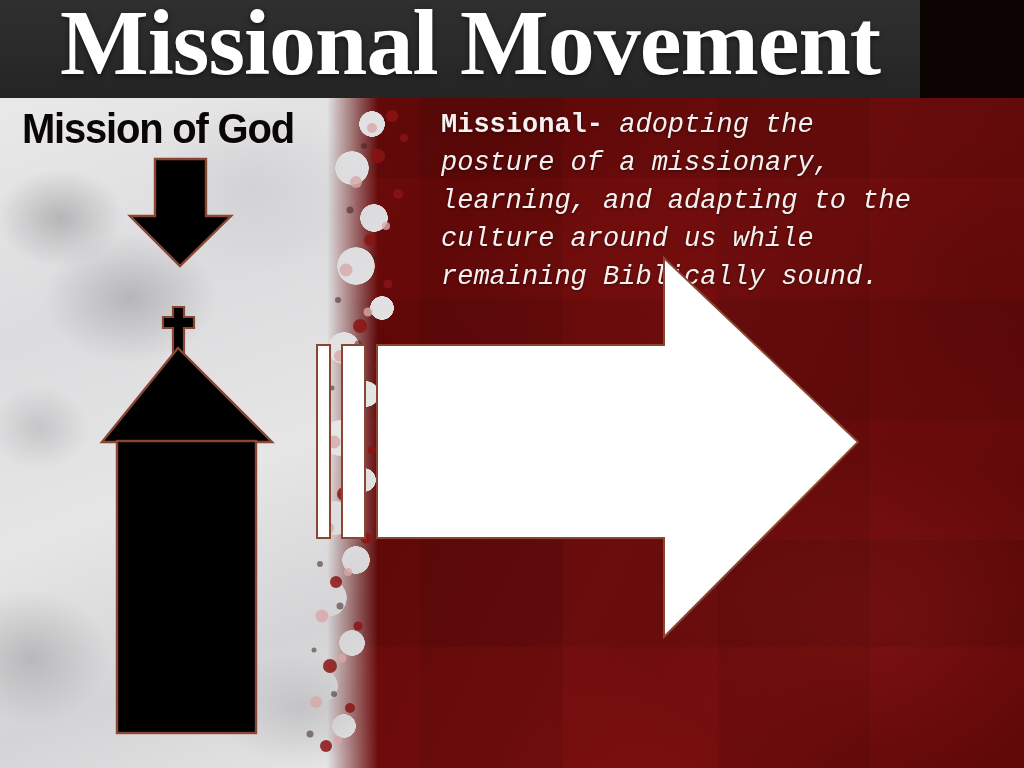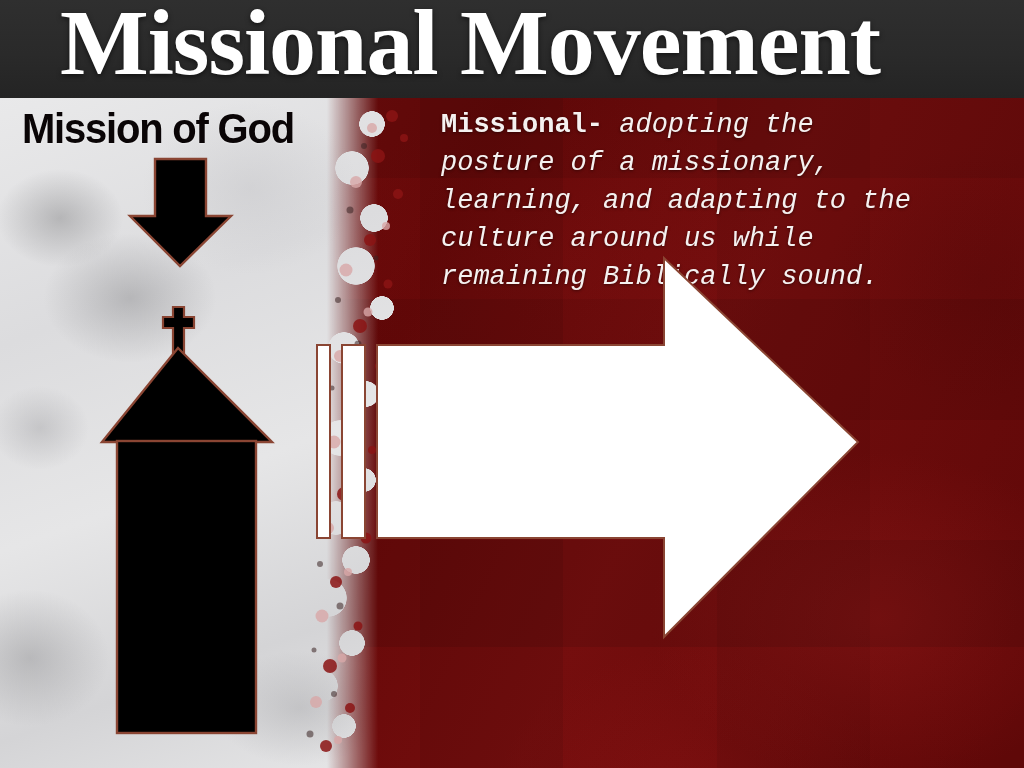--- a/index.html
+++ b/index.html
@@ -93,21 +93,21 @@
       linear-gradient(to right, #000 0 76%, transparent 88%);
   }
 
   
   .splatter { position:absolute; top:98px; left:0; width:460px; height:670px; pointer-events:none; }
 
   
   .header {
     position:absolute;
     left:0; top:0;
-    width:1024px; height:98px;
+    width:920px; height:98px;
     background:linear-gradient(to bottom, #2f2f2f 0%, #2a2a2a 55%, #242424 100%);
     overflow:hidden;
   }
   .header-title {
     position:absolute;
     left:60px; top:-14px;
     width:1000px;
     font-family:"Liberation Serif", serif;
     font-weight:bold;
     font-size:94px;

